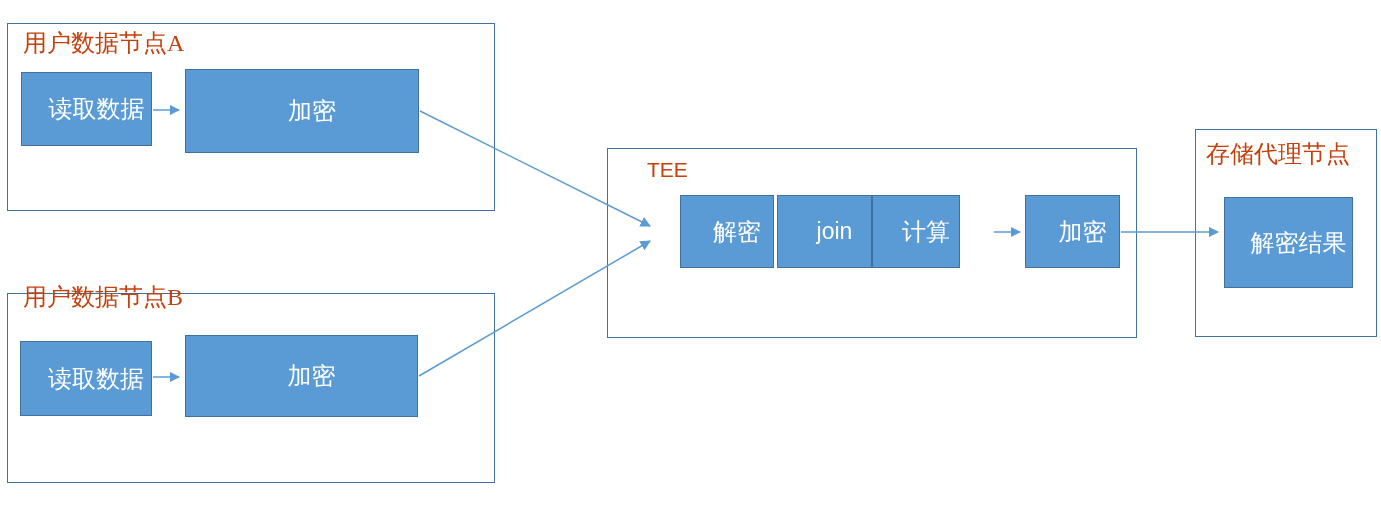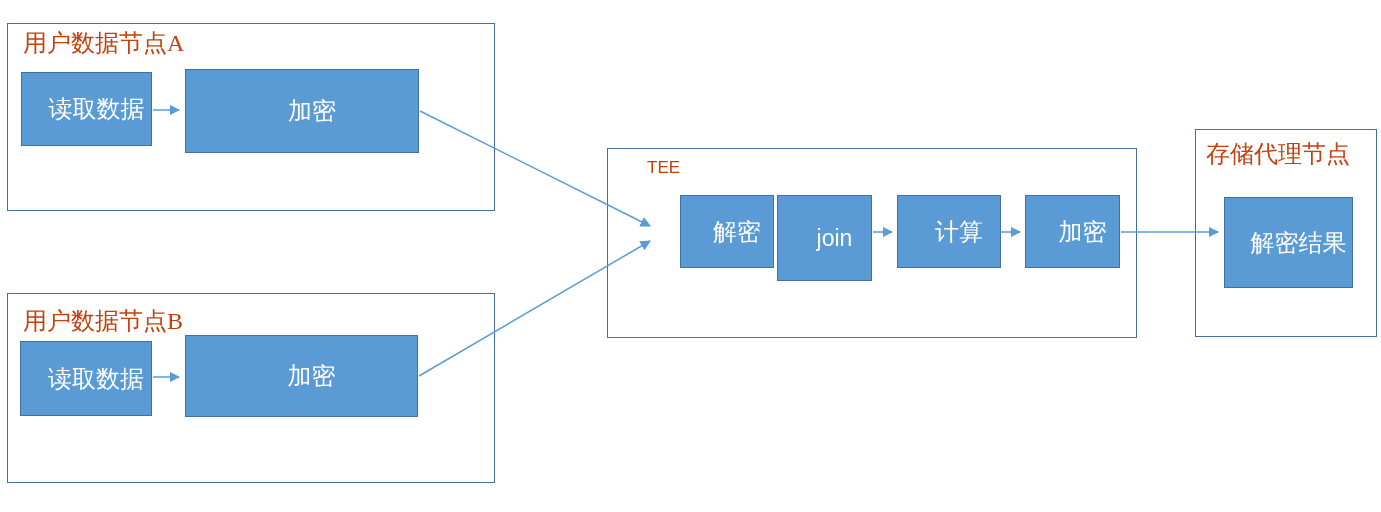--- a/index.html
+++ b/index.html
@@ -19,21 +19,21 @@
   .ctitle{
     position:absolute;
     color:#c2410c;
     font-size:24px;
     line-height:1.15;
     white-space:nowrap;
     font-family:"Liberation Serif", serif;
   }
   .ctitle.latin{
     font-family:"Liberation Sans", sans-serif;
-    font-size:17px;
+    font-size:21px;
   }
   .node{
     position:absolute;
     background:#5B9BD5;
     border:1px solid #41719C;
     box-sizing:border-box;
     color:#ffffff;
     font-size:24px;
     display:flex;
     align-items:center;
@@ -61,29 +61,29 @@
 <body>
 
 <div id="canvas">
 
   <div class="container" style="left:7px;top:23px;width:488px;height:188px;"></div>
   <div class="ctitle" style="left:23px;top:30px;">用户数据节点A</div>
   <div class="node" style="left:21px;top:72px;width:131px;height:74px;">读取数据</div>
   <div class="node" style="left:185px;top:69px;width:234px;height:84px;">加密</div>
 
   <div class="container" style="left:7px;top:293px;width:488px;height:190px;"></div>
-  <div class="ctitle" style="left:23px;top:308px;">用户数据节点B</div>
+  <div class="ctitle" style="left:23px;top:284px;">用户数据节点B</div>
   <div class="node" style="left:20px;top:341px;width:132px;height:75px;">读取数据</div>
   <div class="node" style="left:185px;top:335px;width:233px;height:82px;">加密</div>
 
   <div class="container" style="left:607px;top:148px;width:530px;height:190px;"></div>
   <div class="ctitle latin" style="left:647px;top:158px;">TEE</div>
   <div class="node" style="left:680px;top:195px;width:94px;height:73px;">解密</div>
-  <div class="node latin" style="left:777px;top:195px;width:95px;height:86px;">join</div>
-  <div class="node" style="left:897px;top:195px;width:104px;height:73px;">计算</div>
+  <div class="node latin" style="left:777px;top:195px;width:95px;height:73px;">join</div>
+  <div class="node" style="left:872px;top:195px;width:88px;height:73px;">计算</div>
   <div class="node" style="left:1025px;top:195px;width:95px;height:73px;">加密</div>
 
   <div class="container" style="left:1195px;top:129px;width:182px;height:208px;"></div>
   <div class="ctitle" style="left:1206px;top:141px;">存储代理节点</div>
   <div class="node" style="left:1224px;top:197px;width:129px;height:91px;">解密结果</div>
 
   <svg id="arrow-layer" viewBox="0 0 1381 512" xmlns="http://www.w3.org/2000/svg">
     <defs>
       <marker id="ah" viewBox="0 0 10 10" refX="9" refY="5" markerWidth="7" markerHeight="7" orient="auto-start-reverse">
         <path d="M0,0 L10,5 L0,10 z" fill="#5B9BD5"></path>

